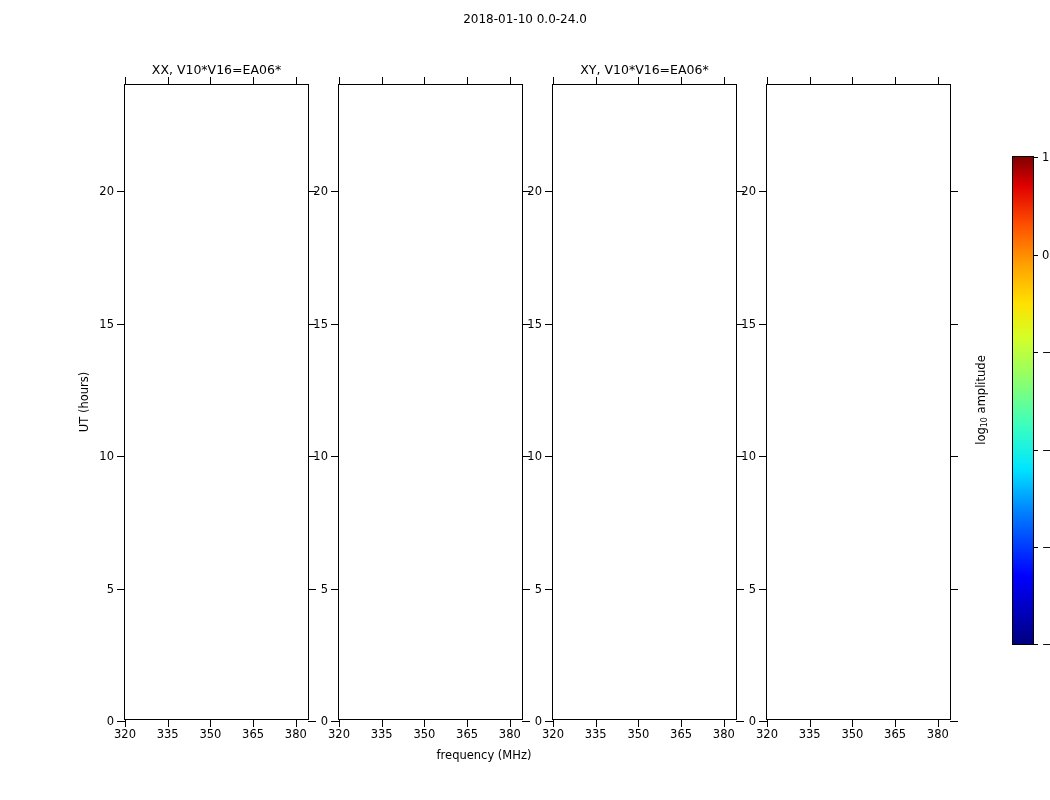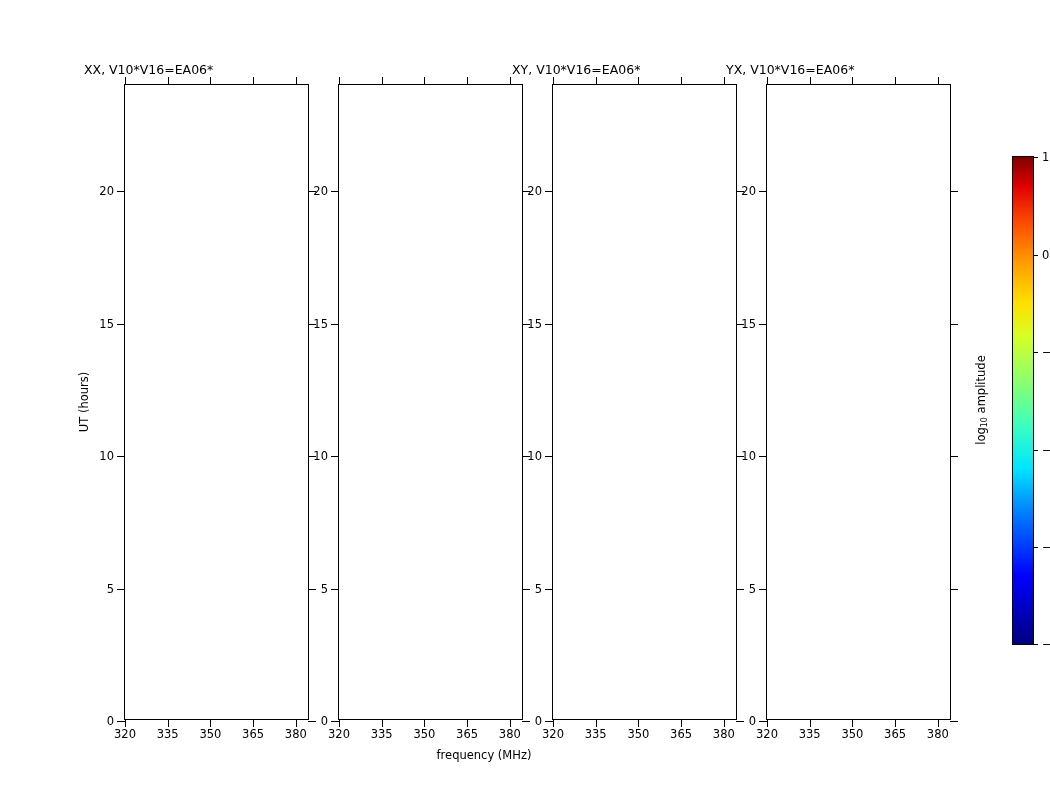--- a/index.html
+++ b/index.html
@@ -45,20 +45,21 @@
     height: 100%;
     border: 1px solid #000;
     background: #ffffff;
     box-sizing: border-box;
   }
   .panel .ptitle {
     position: absolute;
     top: -22px;
     left: -40px;
     width: calc(100% + 80px);
+    text-align: center;
     font-size: 12.5px;
     white-space: nowrap;
   }
   
   .ytick {
     position: absolute;
     left: -8px;
     width: 8px;
     height: 1px;
     background: #000;
@@ -167,20 +168,21 @@
   .sub {
     font-size: 8px;
     vertical-align: -2px;
   }
 </style>
 </head>
 <body>
 
 <div class="figure">
 
+  <div class="suptitle">2018-01-10 0.0-24.0</div>
 
   <div class="panel" style="left:124px; width:185px;">
     <div class="ptitle">XX, V10*V16=EA06*</div>
     <div class="axes">
       <div class="ytick" style="top:636px"></div>
         <div class="ytick-r" style="top:636px"></div>
       <div class="ytick" style="top:503.5px"></div>
         <div class="ytick-r" style="top:503.5px"></div>
       <div class="ytick" style="top:371px"></div>
         <div class="ytick-r" style="top:371px"></div>
@@ -276,21 +278,20 @@
         <div class="xtick-t" style="left:170.8px"></div>
       <div class="xlabel-txt" style="left:0px">320</div>
       <div class="xlabel-txt" style="left:42.7px">335</div>
       <div class="xlabel-txt" style="left:85.4px">350</div>
       <div class="xlabel-txt" style="left:128.1px">365</div>
       <div class="xlabel-txt" style="left:170.8px">380</div>
     </div>
   </div>
 
   <div class="panel" style="left:766px; width:185px;">
-    <div class="ptitle">YX, V10*V16=EA06*</div>
     <div class="axes">
       <div class="ytick" style="top:636px"></div>
         <div class="ytick-r" style="top:636px"></div>
       <div class="ytick" style="top:503.5px"></div>
         <div class="ytick-r" style="top:503.5px"></div>
       <div class="ytick" style="top:371px"></div>
         <div class="ytick-r" style="top:371px"></div>
       <div class="ytick" style="top:238.5px"></div>
         <div class="ytick-r" style="top:238.5px"></div>
       <div class="ytick" style="top:106px"></div>

